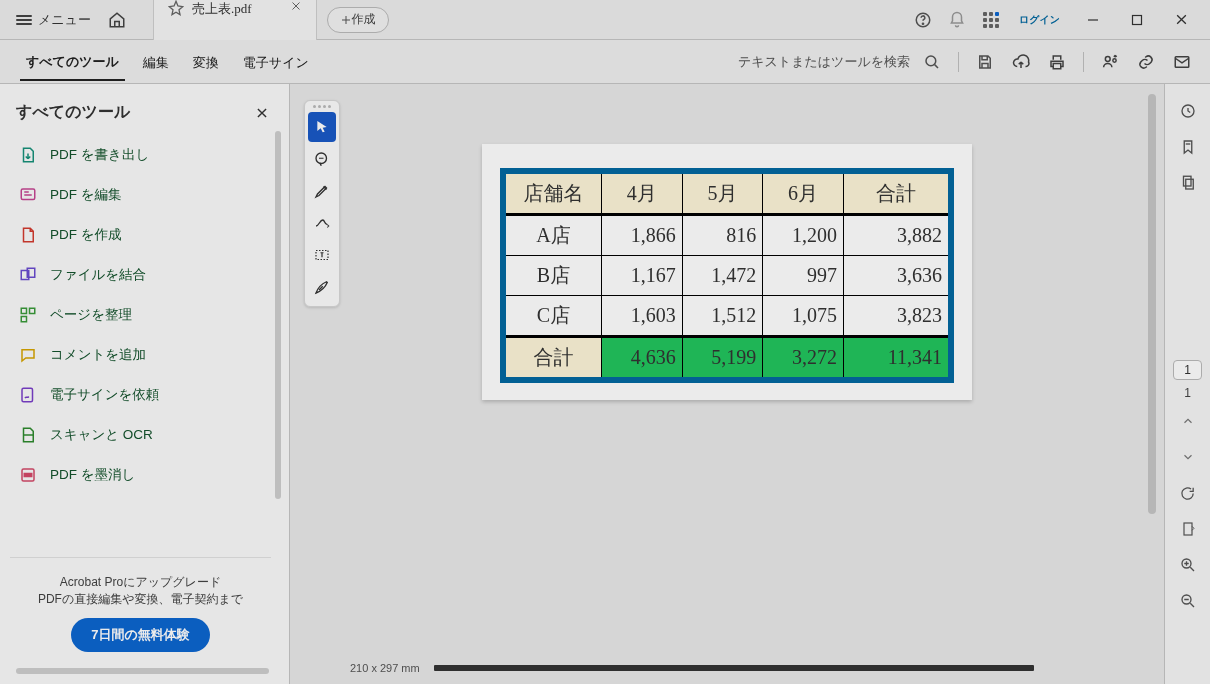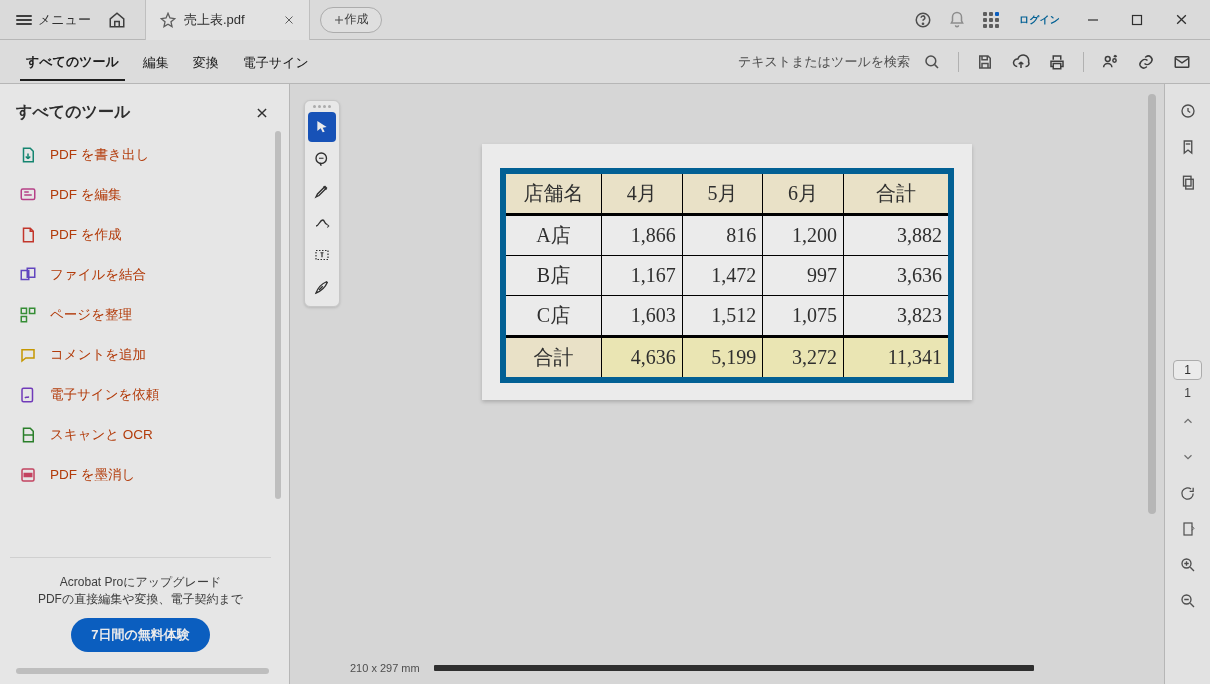--- a/index.html
+++ b/index.html
@@ -31,25 +31,26 @@
     display:flex; align-items:center; height:40px; padding:0 8px;
     border-bottom:1px solid var(--border-gray);
     background:#ededed;
   }
   .titlebar .left { display:flex; align-items:center; gap:2px; flex:0 0 auto; }
   .menu-btn { display:flex; align-items:center; gap:6px; padding:4px 8px; border-radius:4px; }
   .hamburger { width:16px; display:flex; flex-direction:column; gap:2px; }
   .hamburger span { height:2px; background:#444; border-radius:1px; }
   .icon-btn { width:32px; height:32px; display:flex; align-items:center; justify-content:center; border-radius:4px; color:#444; }
   .titlebar .tab {
-    display:flex; align-items:center; gap:8px; height:40px; padding:0 14px;
+    display:flex; gap:8px; height:40px; padding:0 14px;
     background:#f6f6f6; border-right:1px solid var(--tab-border);
     border-left:1px solid var(--tab-border);
-    margin-left:12px;
+    margin-left:20px;
     position:relative;
+    font-family:Liberation Serif, serif;
   }
   .titlebar .tab .star { color:#666; }
   .titlebar .tab .close-x { margin-left:30px; color:#666; }
   .titlebar .new-btn {
     display:flex; align-items:center; height:26px; margin-left:10px;
     padding:0 12px; border:1px solid #bbb; border-radius:14px; background:#f2f2f2;
     font-size:12px; color:#444;
   }
   .titlebar .spacer { flex:1; }
   .titlebar .right { display:flex; align-items:center; gap:2px; }
@@ -78,21 +79,21 @@
 
   
   .left-panel {
     width:290px; background:#fafafa; border-right:1px solid var(--border-gray);
     display:flex; flex-direction:column; padding:10px 4px 10px 0;
   }
   .left-panel .panel-head { display:flex; align-items:center; padding:8px 16px; font-weight:700; font-size:16px; }
   .left-panel .panel-head .close-panel { margin-left:auto; font-size:14px; }
   .tool-list { flex:0 0 auto; padding:4px 0; margin-right:8px; position:relative; }
   .tool-list::after { content:""; position:absolute; right:-4px; top:0; bottom:0; width:6px; background:#cfcfcf; border-radius:3px; }
-  .tool-item { display:flex; align-items:center; gap:12px; padding:10px 18px; font-size:13.5px; color:#c2410c; }
+  .tool-item { display:flex; align-items:center; gap:12px; padding:10px 18px; font-size:13.5px; color:#14532d; }
   .tool-item .ico { width:20px; height:20px; display:flex; align-items:center; justify-content:center; }
   .upgrade-box { margin-top:auto; text-align:center; padding:8px 12px 6px; font-size:12px; color:#444; border-top:1px solid #e2e2e2; margin-left:10px; margin-right:14px;}
   .upgrade-box .l1 { margin-top:8px; }
   .trial-btn { display:inline-block; margin-top:10px; background:var(--accent-btn); color:#fff; border-radius:24px; padding:8px 20px; font-weight:600; font-size:13px; }
   .bottom-scroll { height:6px; background:#cfcfcf; border-radius:3px; margin:10px 16px 0; }
 
   
   .doc-wrap { flex:1; position:relative; background:#e9e9e9; }
 
   
@@ -116,21 +117,21 @@
   .sales-table { border-collapse:collapse; width:100%; border:6px solid #0369a1; }
   .sales-table th, .sales-table td {
     border:1px solid #000; text-align:center; font-size:20px; font-family:"MS Mincho","Hiragino Mincho Pro",serif;
     padding:6px 4px; height:36px;
   }
   .sales-table thead th { background:var(--cream); font-weight:400; border-bottom:3px solid #000; }
   .sales-table tfoot td { background:var(--cream); }
   .sales-table tfoot { border-top:3px solid #000; }
   .sales-table td.num { text-align:right; padding-right:6px; font-feature-settings:"tnum"; }
   .sales-table tfoot td:first-child { background:var(--cream); }
-  .sales-table tfoot td.num { background:#fef9c3; }
+  .sales-table tfoot td.num { background:#22c55e; }
 
   
   .doc-scroll-v { position:absolute; right:8px; top:10px; width:8px; height:70%; background:#c6c6c6; border-radius:4px; }
   .doc-status {
     position:absolute; left:60px; right:60px; bottom:6px; height:20px;
     display:flex; align-items:center; gap:14px; color:#555; font-size:11px;
   }
   .doc-status .pg-sz { }
   .doc-status .bar { flex:1; height:6px; background:#333; border-radius:1px; max-width:600px; }
 

